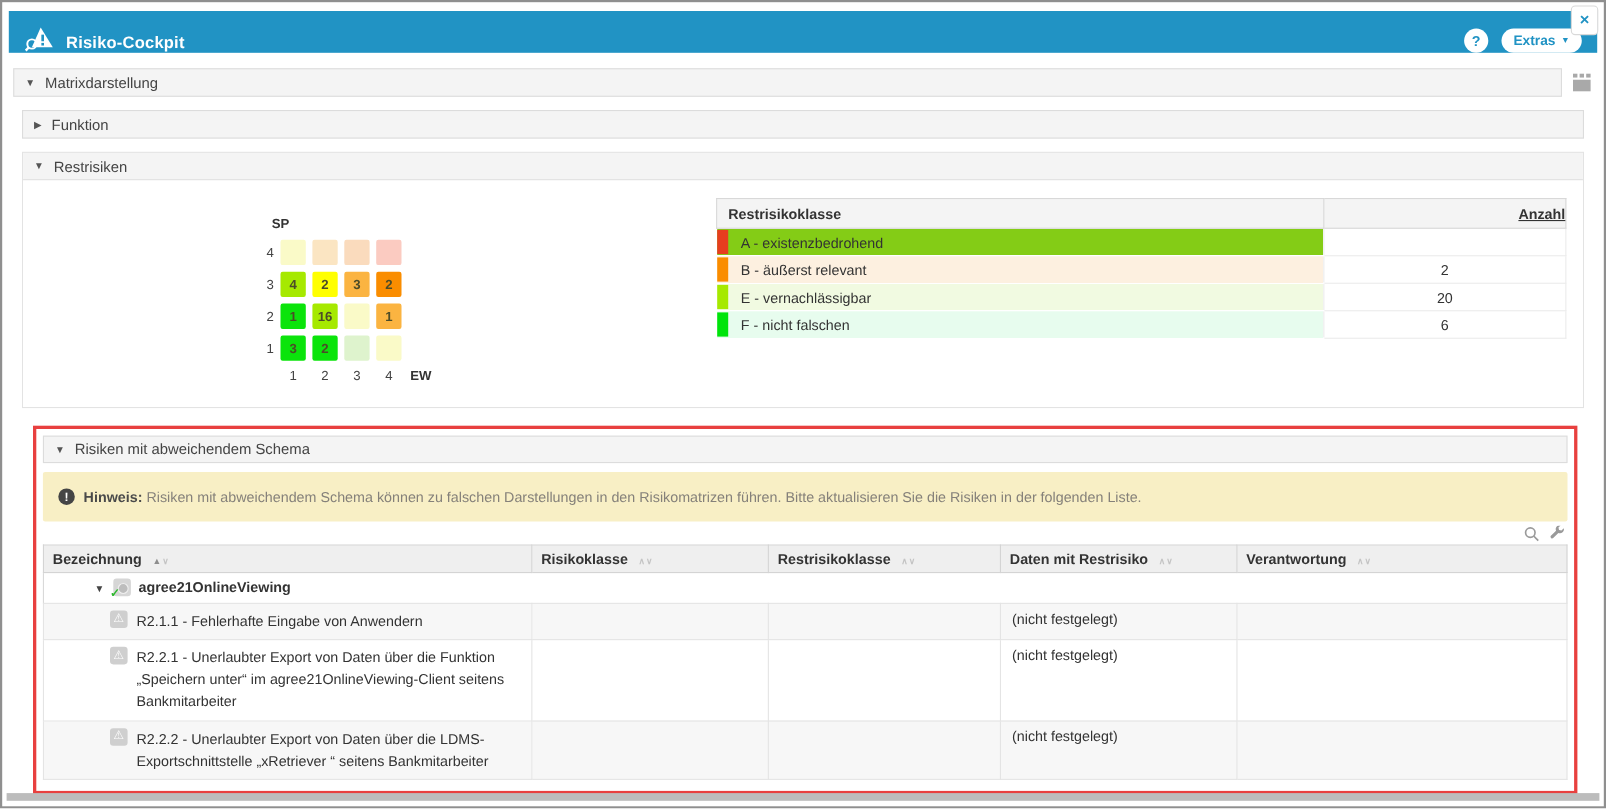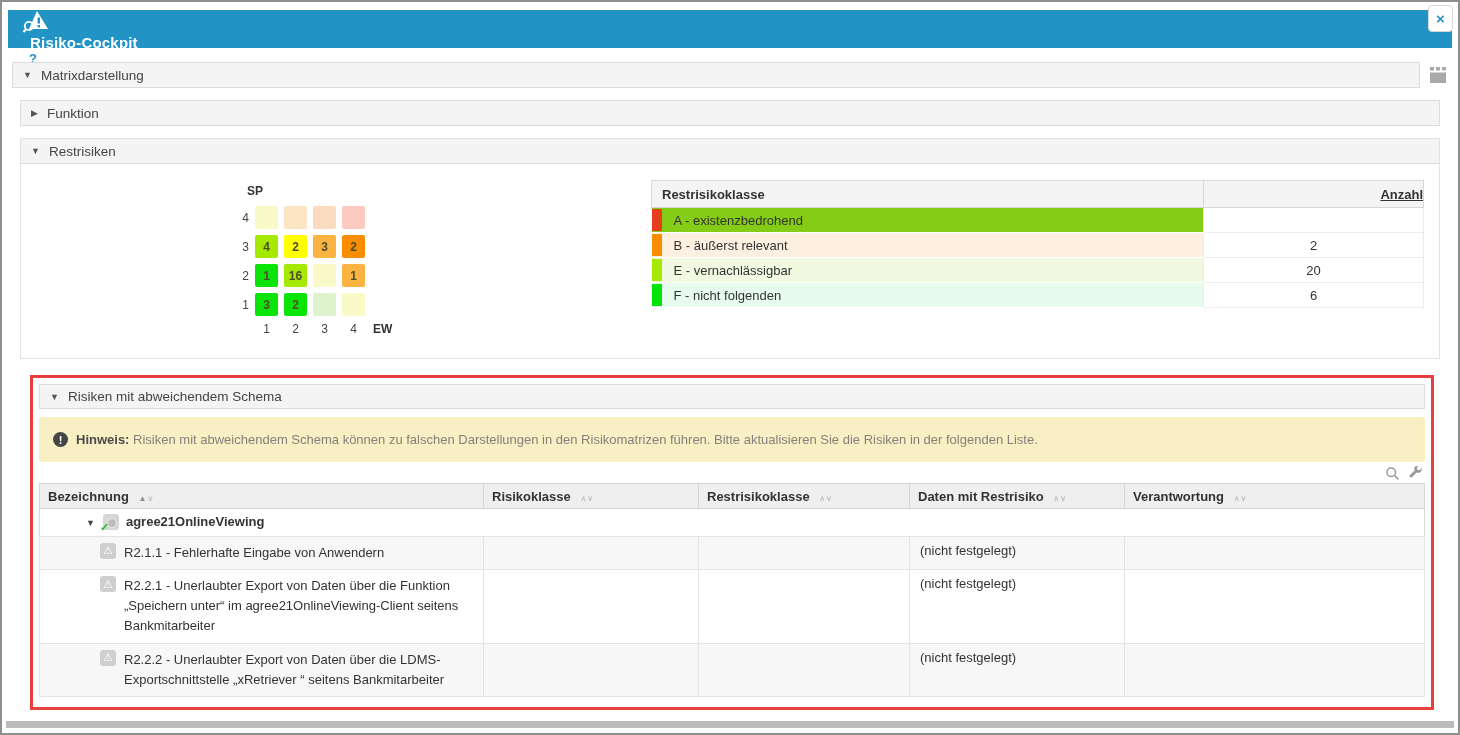--- a/index.html
+++ b/index.html
@@ -4,21 +4,21 @@
 <style>
   * { box-sizing: border-box; margin: 0; padding: 0; }
   html,body { width:1460px; height:735px; background:#fff; }
   body { font-family:"Liberation Sans", sans-serif; font-size:13px; color:#333; }
 
   .screen { position:relative; width:1460px; height:735px; border:2px solid #8f8f8f;
             background:#fff; overflow:hidden; }
 
   
   .titlebar { margin:8px 6px 0 6px; height:38px; background:#2193c4; display:flex;
-              align-items:flex-start; padding:0 14px;flex-direction:column; }
+              align-items:flex-end; padding:0 14px; }
   .app-icon { width:30px; height:24px; display:flex; align-items:center; }
   .app-title { color:#fff; font-weight:bold; font-size:15px; margin-left:8px; letter-spacing:.2px; }
   .tb-spacer { flex:1; }
   .help-btn { width:22px; height:22px; border-radius:50%; background:#fff; color:#2193c4;
               font-weight:bold; font-size:13px; display:flex; align-items:center;
               justify-content:center; cursor:pointer; }
   .extras-btn { margin-left:12px; height:22px; background:#fff; border-radius:11px;
                 color:#2193c4; font-weight:bold; font-size:12.5px; display:flex;
                 align-items:center; padding:0 11px; gap:5px; cursor:pointer; }
   .extras-caret { font-size:8px; line-height:1; }
@@ -38,21 +38,21 @@
                    cursor:pointer; }
 
   .panel-risiken { margin:12px 18px 0 18px; }
 
   .panel { margin:12px 18px 0 18px; border:1px solid #e3e3e3; }
   .panel .section-bar { border:none; border-bottom:1px solid #dcdcdc; height:25px; }
 
   
   .restri-content { display:flex; padding:16px 15px 22px 0; background:#fff; }
   .matrix-wrap { margin-left:212px; width:176px; flex:none; }
-  .sp-label { font-weight:bold; font-size:12px; color:#333; margin:4px 0 8px 14px; }
+  .sp-label { font-weight:bold; font-size:12px; color:#333; margin:16px 0 8px 14px; }
   .m-row { display:flex; align-items:center; gap:6px; margin-bottom:6px; }
   .m-rowlabel { width:16px; text-align:right; font-size:12px; color:#444; }
   .m-cell { width:23px; height:23px; border-radius:2px; display:flex; align-items:center;
             justify-content:center; font-weight:bold; font-size:12px; color:#4c4c28; }
   .m-collabels { display:flex; align-items:center; gap:6px; margin-left:22px; margin-top:2px; }
   .m-collabel { width:23px; text-align:center; font-size:12px; color:#444; }
   .ew-label { font-weight:bold; font-size:12px; color:#333; margin-left:2px; }
 
   .restri-table-wrap { flex:1; margin-left:242px; }
   table.rt { width:100%; border-collapse:collapse; }
@@ -232,21 +232,21 @@
             <tr>
               <td class="rt-label" style="background: rgb(241, 250, 225);">
                 <span class="chip" style="background: rgb(166, 233, 0);"></span>
                 <span>E - vernachlässigbar</span>
               </td>
               <td class="rt-count">20</td>
             </tr>
             <tr>
               <td class="rt-label" style="background: rgb(231, 252, 238);">
                 <span class="chip" style="background: rgb(0, 228, 11);"></span>
-                <span>F - nicht folgenden</span>
+                <span>F - nicht falschen</span>
               </td>
               <td class="rt-count">6</td>
             </tr>
           </tbody>
         </table>
       </div>
     </div>
   </div>
 
   <div class="highlight-section">

